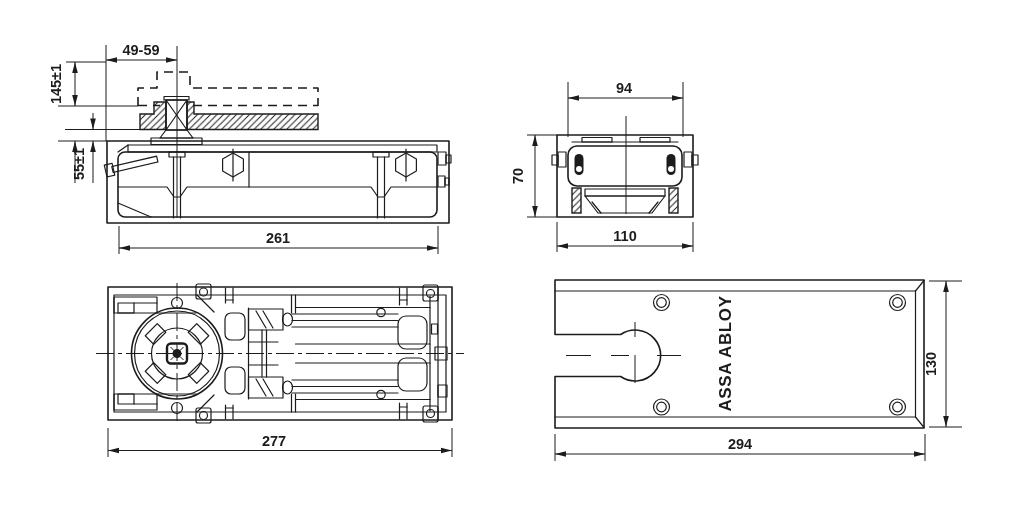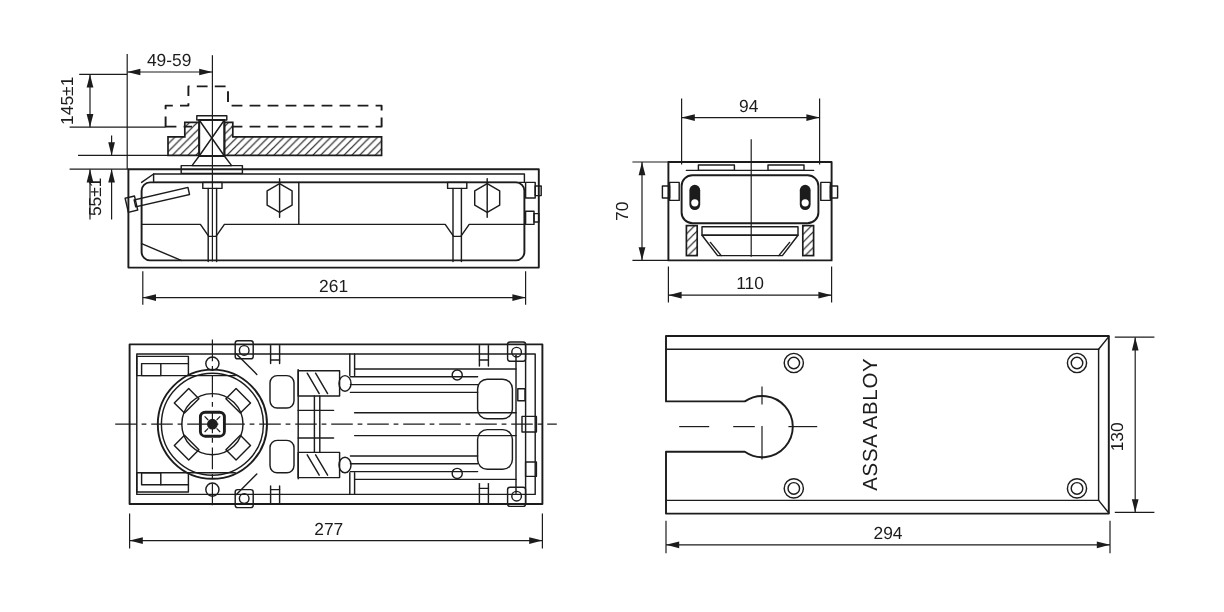--- a/index.html
+++ b/index.html
@@ -1,18 +1,18 @@
 <!DOCTYPE html>
 <html><head>
 <meta charset="utf-8">
 <style>
   html,body{margin:0;padding:0;background:#e8e8e8;}
   .stage{
     width:1020px;height:510px;background:#ffffff;position:relative;
-    font-family:"Liberation Sans", sans-serif;overflow:hidden;
+    font-family:"Liberation Sans", sans-serif;overflow:hidden;font-weight:bold;
   }
   svg{display:block;}
   svg text{
     font-family:"Liberation Sans", sans-serif;
     fill:#1c1c1c;
   }
   .dim-text{font-size:14.5px;}
   .brand-text{font-size:17px;letter-spacing:0.6px;}
   .ln  {stroke:#1c1c1c;stroke-width:1.6;fill:none;stroke-linecap:round;stroke-linejoin:round;}
   .ln2 {stroke:#1c1c1c;stroke-width:1.2;fill:none;stroke-linecap:round;stroke-linejoin:round;}

